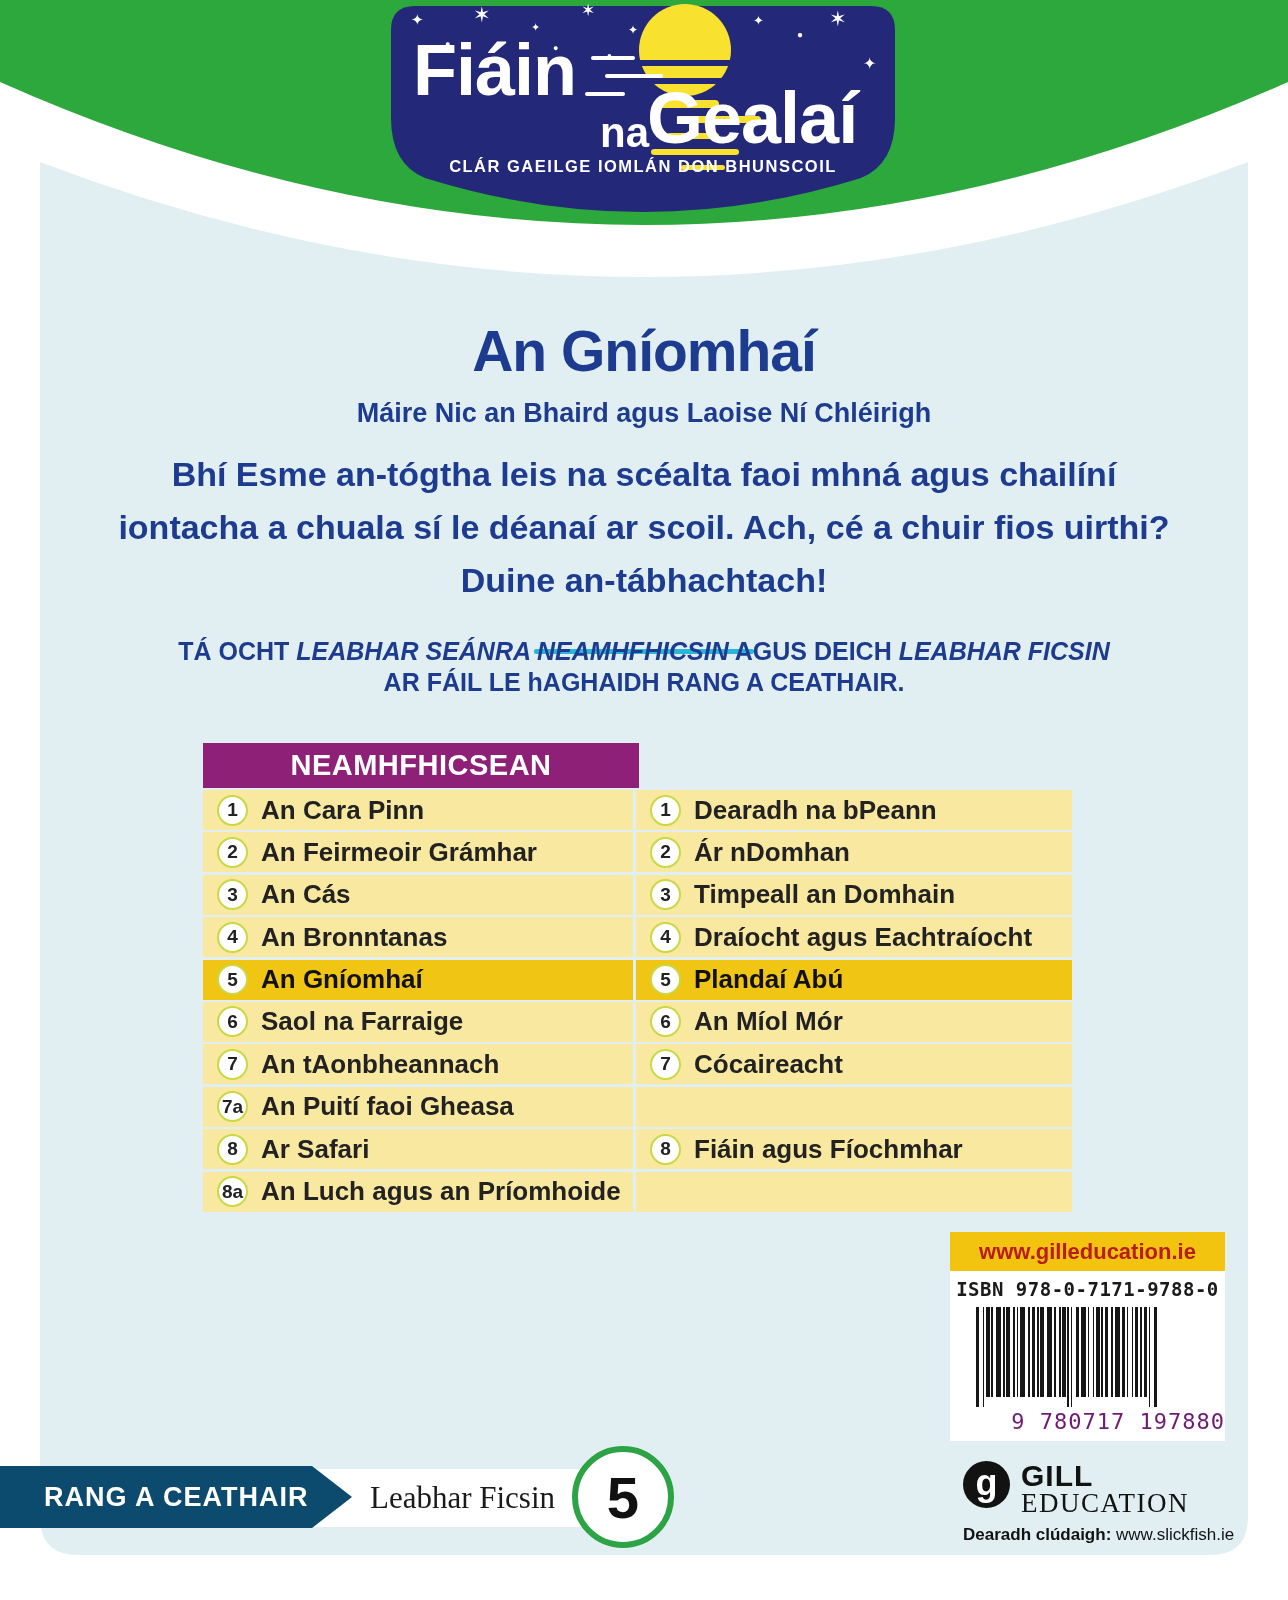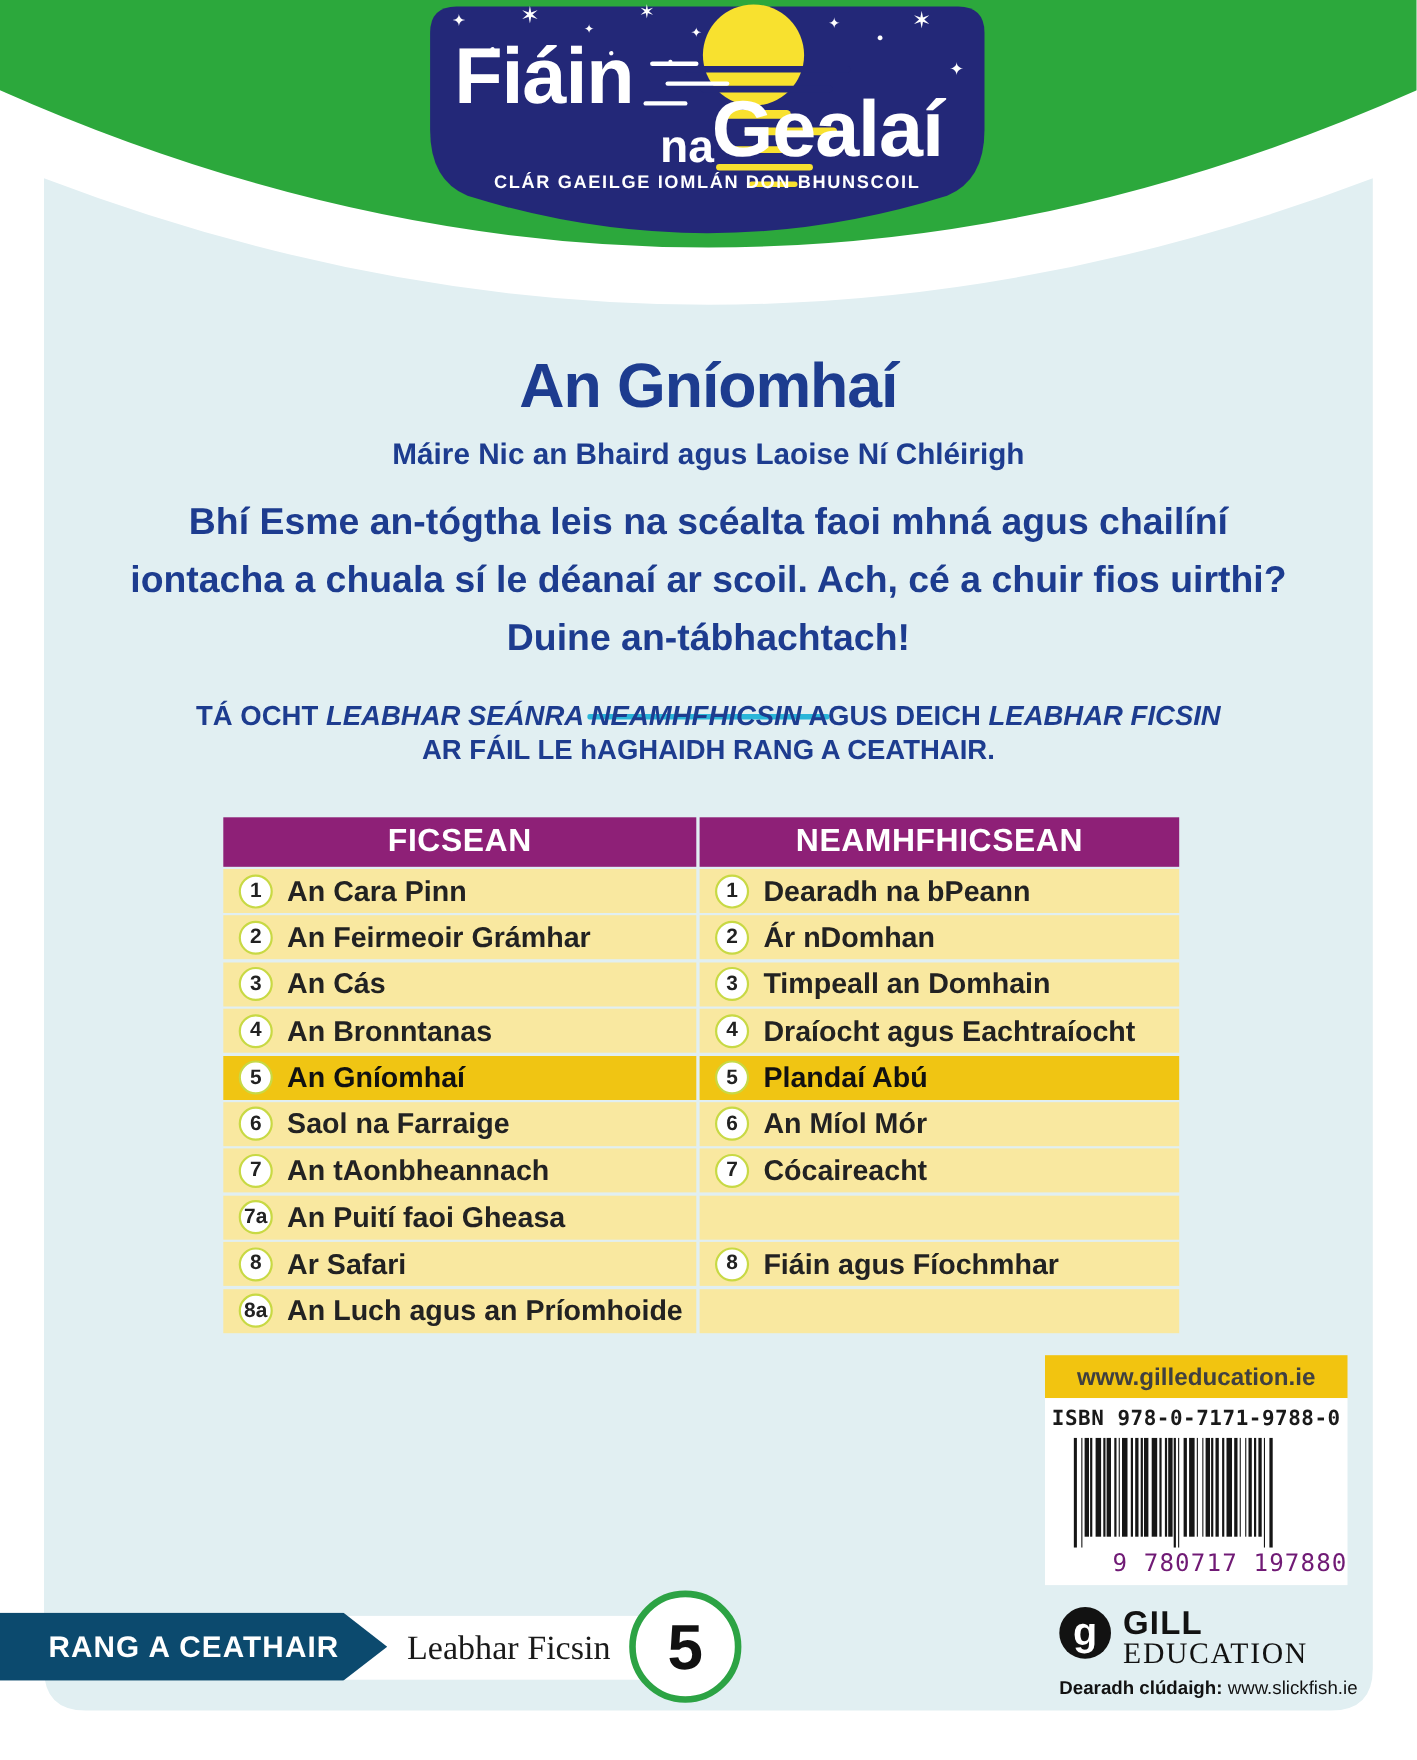--- a/index.html
+++ b/index.html
@@ -40,21 +40,21 @@
   .cat-row{height:40px;margin-bottom:2.4px;background:#f9e8a0;display:flex;align-items:center;
       padding-left:14px;box-sizing:border-box;font-size:26px;font-weight:600;color:#222222;}
   .cat-row.hl{background:#f0c513;font-weight:800;color:#111111;}
   .num-badge{width:31px;height:31px;border-radius:50%;background:#ffffff;border:2.5px solid #c8d944;
       box-sizing:border-box;display:flex;align-items:center;justify-content:center;
       font-size:19px;font-weight:bold;color:#222222;margin-right:13px;flex:0 0 auto;}
   .cat-row.empty{background:#f9e8a0;}
 
   
   .web-banner{left:950px;top:1232px;width:275px;height:39px;background:#f2c410;
-      display:flex;align-items:center;justify-content:center;color:#404040;font-size:22px;font-weight:800;}
+      display:flex;align-items:center;justify-content:center;color:#b91c1c;font-size:22px;font-weight:800;}
   .isbn-box{left:950px;top:1271px;width:275px;height:170px;background:#ffffff;}
   .isbn-label{position:absolute;left:0;top:7px;width:100%;text-align:center;color:#1a1a1a;
       font-family:"DejaVu Sans Mono",monospace;font-size:19px;font-weight:bold;letter-spacing:.5px;}
   .barcode{position:absolute;left:26px;top:36px;width:224px;height:100px;display:flex;align-items:flex-start;overflow:hidden;}
   .bc-bar{background:#161616;height:90px;flex:0 0 auto;}
   .bc-bar.guard{height:100px;}
   .bc-gap{background:transparent;height:90px;flex:0 0 auto;}
   .isbn-digits{position:absolute;left:0;top:138px;width:100%;text-align:right;color:#701a75;
       font-family:"DejaVu Sans Mono",monospace;font-size:22px;letter-spacing:1px;}
 
@@ -137,21 +137,20 @@
   </div>
   <div class="abs divider"></div>
 
   <div class="abs intro">
     <div><span>TÁ OCHT </span><i>LEABHAR SEÁNRA NEAMHFHICSIN</i><span> AGUS DEICH </span><i>LEABHAR FICSIN</i></div>
     <div>AR FÁIL LE hAGHAIDH RANG A CEATHAIR.</div>
   </div>
 
   <div class="abs catalog">
     <div class="cat-header">
-      <div class="hcell left">FICSEAN</div>
       <div class="hcell right">NEAMHFHICSEAN</div>
     </div>
     <div class="cat-cols">
       <div class="cat-col left" id="fiction-col">
           <div class="cat-row">
             <span class="num-badge">1</span>
             <span>An Cara Pinn</span>
           </div>
           <div class="cat-row">
             <span class="num-badge">2</span>

